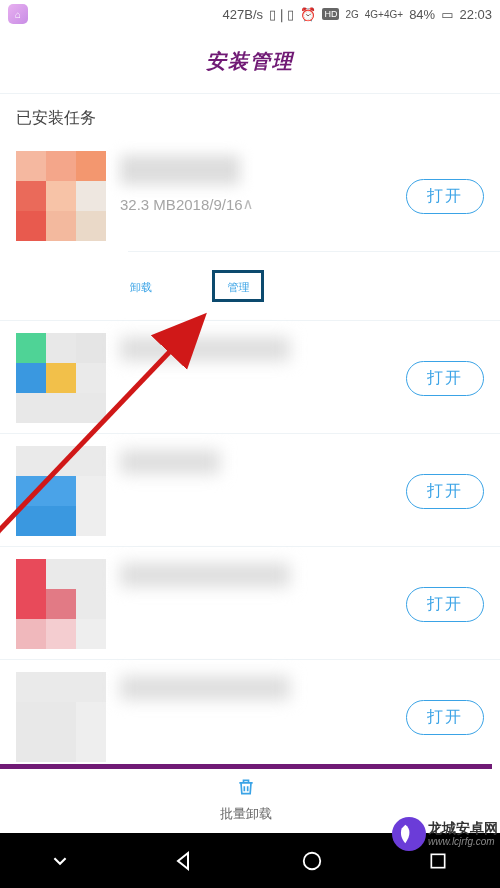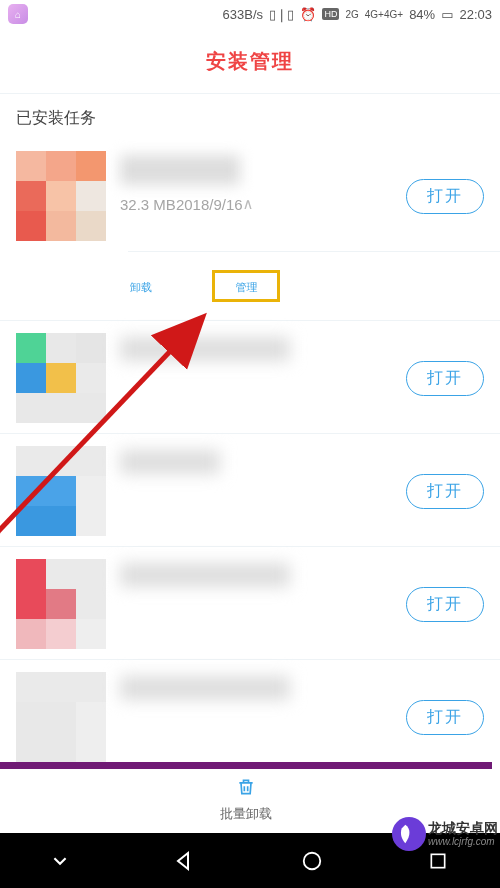--- a/index.html
+++ b/index.html
@@ -3,74 +3,74 @@
 <meta charset="utf-8">
 <style>
 * { margin: 0; padding: 0; box-sizing: border-box; }
 body { font-family: -apple-system, "PingFang SC", "Microsoft YaHei", sans-serif; background: #fff; width: 500px; height: 888px; position: relative; overflow: hidden; }
 
 .status-bar { height: 28px; display: flex; align-items: center; justify-content: space-between; padding: 0 8px; font-size: 13px; color: #545454; }
 .status-left { display: flex; align-items: center; gap: 4px; }
 .status-right { display: flex; align-items: center; gap: 6px; }
 .gallery-icon { width: 20px; height: 20px; border-radius: 5px; background: linear-gradient(135deg, #e8b0f0, #c88de5); display: flex; align-items: center; justify-content: center; color: #fff; font-size: 10px; }
 
-.page-title { text-align: center; font-size: 20px; color: #ef4444; padding: 20px 0 18px; letter-spacing: 2px; }
+.page-title { text-align: center; font-size: 20px; color: #701a75; padding: 20px 0 18px; letter-spacing: 2px; font-style: italic; }
 
 .section-header { font-size: 16px; color: #444; padding: 14px 16px 10px; border-top: 1px solid #eef3f6; }
 
 .app-row { display: flex; align-items: flex-start; padding: 12px 16px 10px; border-top: 1px solid #eef3f6; position: relative; }
 .app-row.first { border-top: none; }
 .app-icon { width: 90px; height: 90px; margin-right: 14px; flex-shrink: 0; }
 .app-info { flex: 1; padding-top: 4px; }
 .app-name { height: 30px; width: 120px; filter: blur(7px); background: #ddd; border-radius: 2px; }
 .app-meta { font-size: 15px; color: #a5a5a5; margin-top: 10px; display: flex; align-items: center; }
 .open-btn { border: 1px solid #3aa3e6; color: #3aa3e6; background: #fff; border-radius: 20px; padding: 6px 20px; font-size: 16px; align-self: center; letter-spacing: 2px; }
 
 .expanded-actions { padding: 18px 0 18px 130px; }
 .action-link { color: #3aa3e6; font-size: 11px; margin-right: 56px; display: inline-block; }
-.manage-highlight { border: 3px solid #eab308; padding: 4px 20px; display: inline-block; }
+.manage-highlight { border: 3px solid #0c4a6e; padding: 4px 12px; display: inline-block; }
 
 .divider-short { border-top: 1px solid #eef3f6; margin-left: 128px; }
 
 
 .pix { display: grid; grid-template-columns: repeat(3, 1fr); grid-template-rows: repeat(3, 1fr); width: 100%; height: 100%; }
 .pix div { width: 100%; height: 100%; }
 .ic1 .c1{background:#f5b8a0}.ic1 .c2{background:#f4a68a}.ic1 .c3{background:#f3976f}.ic1 .c4{background:#ea6a5a}.ic1 .c5{background:#f7c3a7}.ic1 .c6{background:#eee7e0}.ic1 .c7{background:#e85a4e}.ic1 .c8{background:#f3b99e}.ic1 .c9{background:#ead9c8}
 .ic2 .c1{background:#4fd396}.ic2 .c2{background:#e8e8e8}.ic2 .c3{background:#e5e5e5}.ic2 .c4{background:#3a98e0}.ic2 .c5{background:#f2c04a}.ic2 .c6{background:#eaeaea}.ic2 .c7{background:#e8e8e8}.ic2 .c8{background:#e8e8e8}.ic2 .c9{background:#e8e8e8}
 .ic3 .c1{background:#eaeaea}.ic3 .c2{background:#eaeaea}.ic3 .c3{background:#eaeaea}.ic3 .c4{background:#4aa3e8}.ic3 .c5{background:#4aa3e8}.ic3 .c6{background:#eee}.ic3 .c7{background:#3a98e0}.ic3 .c8{background:#3a98e0}.ic3 .c9{background:#eee}
 .ic4 .c1{background:#e84a5a}.ic4 .c2{background:#eaeaea}.ic4 .c3{background:#eaeaea}.ic4 .c4{background:#e84a5a}.ic4 .c5{background:#e27a85}.ic4 .c6{background:#eaeaea}.ic4 .c7{background:#f0b8bc}.ic4 .c8{background:#f4cdd0}.ic4 .c9{background:#eee}
 .ic5 .c1{background:#eaeaea}.ic5 .c2{background:#eaeaea}.ic5 .c3{background:#eaeaea}.ic5 .c4{background:#e8e8e8}.ic5 .c5{background:#e8e8e8}.ic5 .c6{background:#eee}.ic5 .c7{background:#e8e8e8}.ic5 .c8{background:#e8e8e8}.ic5 .c9{background:#eee}
 
 .blur-name { filter: blur(8px); height: 24px; border-radius: 2px; margin-bottom: 10px; }
 .bn2{width:170px;background:#ddd}.bn3{width:100px;background:#ddd}.bn4{width:170px;background:#ddd}.bn5{width:170px;background:#ddd}
 
 .arrow { position: absolute; left: -10px; top: 290px; pointer-events: none; }
 
-.bottom-bar { position: absolute; bottom: 55px; left: 0; right: 8px; border-top: 7px solid #701a75; padding: 8px 0 10px; text-align: center; background: #fff; }
+.bottom-bar { position: absolute; bottom: 55px; left: 0; right: 8px; border-top: 5px solid #701a75; padding: 8px 0 10px; text-align: center; background: #fff; }
 .trash-icon { color: #3aa3e6; font-size: 20px; }
 .bulk-label { font-size: 13px; color: #666; margin-top: 3px; }
 
 .nav-bar { position: absolute; bottom: 0; left: 0; right: 0; height: 55px; background: #000; display: flex; align-items: center; justify-content: space-around; }
 .nav-btn { color: #fff; display: flex; align-items: center; justify-content: center; }
 
 .watermark { position: absolute; right: 2px; bottom: 37px; display: flex; align-items: center; gap: 2px; }
 .wm-logo { width: 34px; height: 34px; border-radius: 50%; background: #6b3cd8; display: flex; align-items: center; justify-content: center; }
 .wm-text { font-size: 14px; font-weight: bold; color: #333; line-height: 1.1; }
 .wm-url { font-size: 10px; color: #888; font-style: italic; }
 .scroll { overflow: hidden; height: 690px; }
 </style>
 </head>
 <body>
 
 <div class="status-bar">
   <div class="status-left">
     <span class="gallery-icon">⌂</span>
   </div>
   <div class="status-right">
-    <span>633B/s</span>
+    <span>427B/s</span>
     <span>▯❘▯</span>
     <span>⏰</span>
     <span style="font-size:9px;background:#666;color:#fff;padding:1px 2px;border-radius:2px">HD</span>
     <span style="font-size:10px">2G</span>
     <span style="font-size:10px">4G+4G+</span>
     <span>84%</span>
     <span>▭</span>
     <span>22:03</span>
   </div>
 </div>

